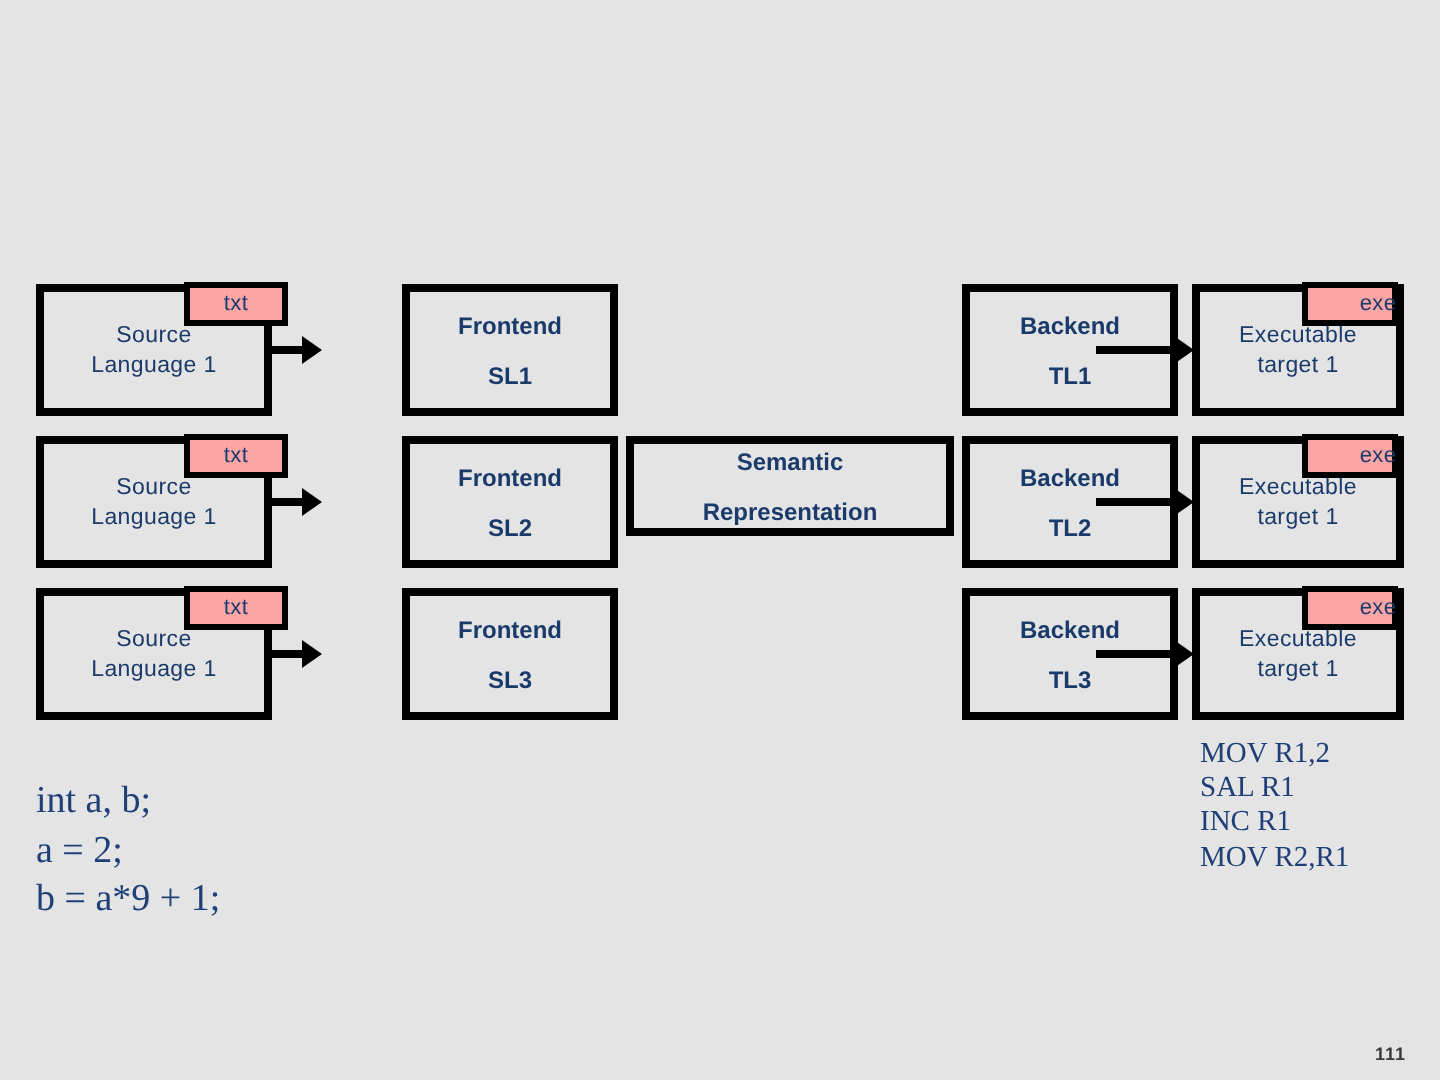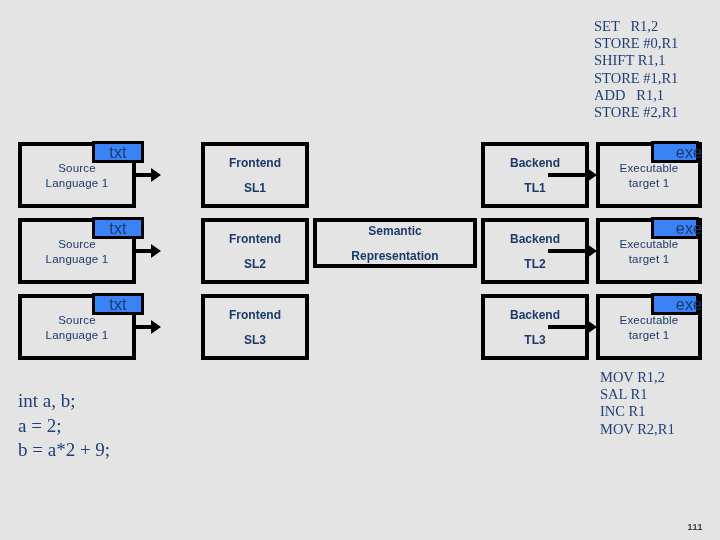--- a/index.html
+++ b/index.html
@@ -100,23 +100,23 @@
     letter-spacing: 0.2px;
   }
   .node-file .file-body {
     margin-top: 1px;
   }
   .node-file .file-body div { white-space: nowrap; }
 
   .file-tab {
     position: absolute;
     box-sizing: border-box;
-    background: #3b82f6;
+    background: #fca5a5;
     border: 3px solid #000000;
-    font-size: 16px;
+    font-size: 11px;
     color: #1a3a6b;
     display: flex;
     align-items: center;
     justify-content: center;
     height: 22px;
     top: -5px;
   }
 
   
   .col-source    { left: 18px;  width: 118px; height: 66px; }
@@ -159,26 +159,20 @@
     font-family: "Liberation Sans", sans-serif;
     letter-spacing: 0.5px;
   }
 </style>
 </head>
 <body>
 
 <div class="slide">
 
 
-  <div class="asm-block" id="asm-top">SET   R1,2
-STORE #0,R1
-SHIFT R1,1
-STORE #1,R1
-ADD   R1,1
-STORE #2,R1</div>
 
   <div id="diagram">
 
     <div class="row" id="row-1">
       <div class="node node-file col-source">
         <div class="file-tab tab-txt">txt</div>
         <div class="file-body">
           <div>Source</div>
           <div>Language 1</div>
         </div>
@@ -257,21 +251,21 @@
           <div>Executable</div>
           <div>target 1</div>
         </div>
       </div>
     </div>
 
   </div>
 
   <div id="source-code-sample">int a, b;
 a = 2;
-b = a*2 + 9;</div>
+b = a*9 + 1;</div>
   <div class="asm-block" id="asm-bottom">MOV R1,2
 SAL R1
 INC R1
 MOV R2,R1</div>
 
   <div id="page-number">111</div>
 
 </div>
 
 </body></html>

